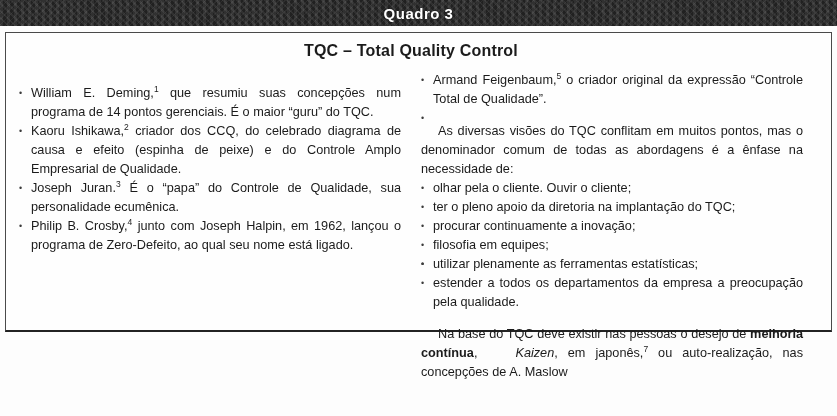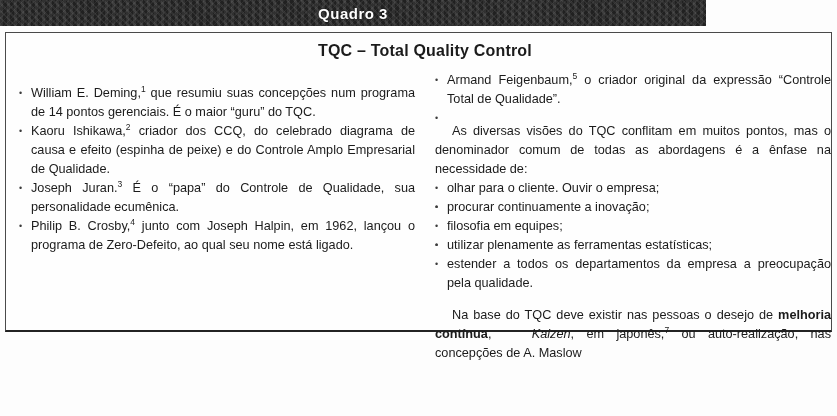--- a/index.html
+++ b/index.html
@@ -11,42 +11,42 @@
   }
   *{box-sizing:border-box;}
   html,body{margin:0;padding:0;}
   body{
     width:837px;height:416px;overflow:hidden;
     background:var(--page-bg);
     font-family:"Liberation Sans","DejaVu Sans",sans-serif;
     color:var(--text);
   }
   .band{
-    height:26px;width:706px;
+    height:26px;width:837px;
     background:
       repeating-linear-gradient(45deg, rgba(255,255,255,0.07) 0 2px, rgba(0,0,0,0) 2px 5px),
       repeating-linear-gradient(-45deg, rgba(255,255,255,0.06) 0 1px, rgba(0,0,0,0) 1px 4px),
       repeating-linear-gradient(90deg, rgba(120,120,120,0.18) 0 3px, rgba(0,0,0,0) 3px 7px),
       var(--band-bg);
     display:flex;align-items:center;justify-content:center;
   }
   .band-label{
     color:var(--band-text);
     font-weight:bold;
     font-size:15px;
     letter-spacing:0.5px;
     text-shadow:0 0 2px rgba(0,0,0,0.8);
   }
   .box{
     margin:6px 5px 0 5px;
     height:300px;
     border:1px solid var(--border);
     border-bottom:2px solid #232323;
     background:#fefefe;
-    padding:7px 0 6px 13px;
+    padding:7px 28px 6px 13px;
   }
   .title{
     margin:2px 0 11px 0;
     text-align:center;
     font-size:16px;
     font-weight:bold;
     letter-spacing:0.2px;
   }
   .cols{
     display:flex;
@@ -105,22 +105,22 @@
 
       <div class="col">
         <div>
             <div class="brow"><span class="bullet">•</span><span class="btext"><span>Armand Feigenbaum,</span><sup class="sup">5</sup><span> o criador original da expressão “Controle Total de Qualidade”.</span></span></div>
             <div class="brow"><span class="bullet">•</span></div>
           </div>
         <div class="gap-before">
             <p class="para ind"><span>As diversas visões do TQC conflitam em muitos pontos, mas o denominador comum de todas as abordagens é a ênfase na necessidade de:</span></p>
           </div>
         <div>
-            <div class="brow"><span class="bullet">•</span><span class="btext"><span>olhar para o cliente. Ouvir o empresa;</span></span></div>
-            <div class="brow"><span class="bullet">•</span></div>
+            <div class="brow"><span class="bullet">•</span><span class="btext"><span>olhar pela o cliente. Ouvir o cliente;</span></span></div>
+            <div class="brow"><span class="bullet">•</span><span class="btext"><span>ter o pleno apoio da diretoria na implantação do TQC;</span></span></div>
             <div class="brow"><span class="bullet">•</span><span class="btext"><span>procurar continuamente a inovação;</span></span></div>
             <div class="brow"><span class="bullet">•</span><span class="btext"><span>filosofia em equipes;</span></span></div>
             <div class="brow"><span class="bullet">•</span></div>
             <div class="brow"><span class="bullet">•</span><span class="btext"><span>utilizar plenamente as ferramentas estatísticas;</span></span></div>
             <div class="brow"><span class="bullet">•</span><span class="btext"><span>estender a todos os departamentos da empresa a preocupação pela qualidade.</span></span></div>
           </div>
         <div class="gap-before">
             <p class="para ind"><span>Na base do TQC deve existir nas pessoas o desejo de </span><span class="b">melhoria contínua</span><span>, </span><span class="i">Kaizen</span><span>, em japonês,</span><sup class="sup">7</sup><span> ou auto-realização, nas concepções de A. Maslow</span></p>
           </div>
       </div>

